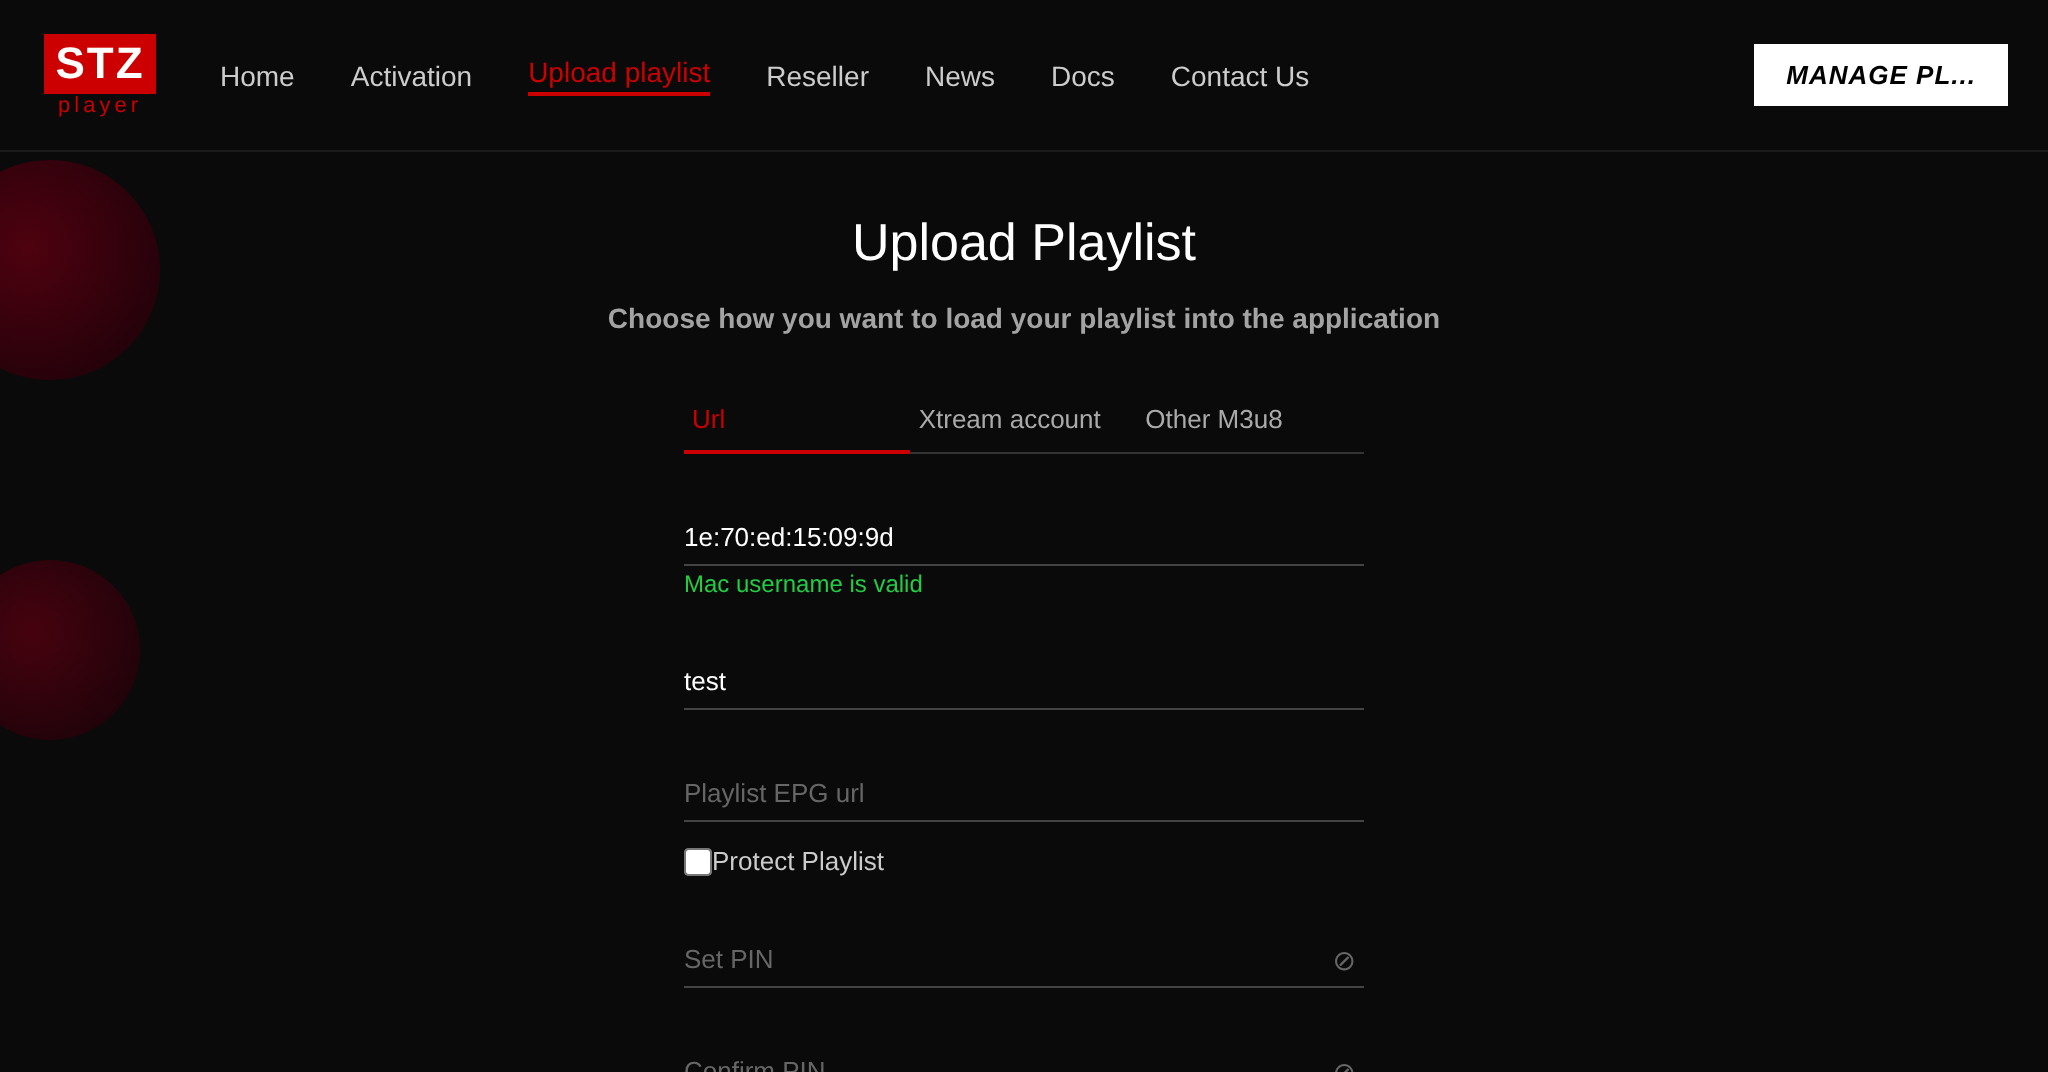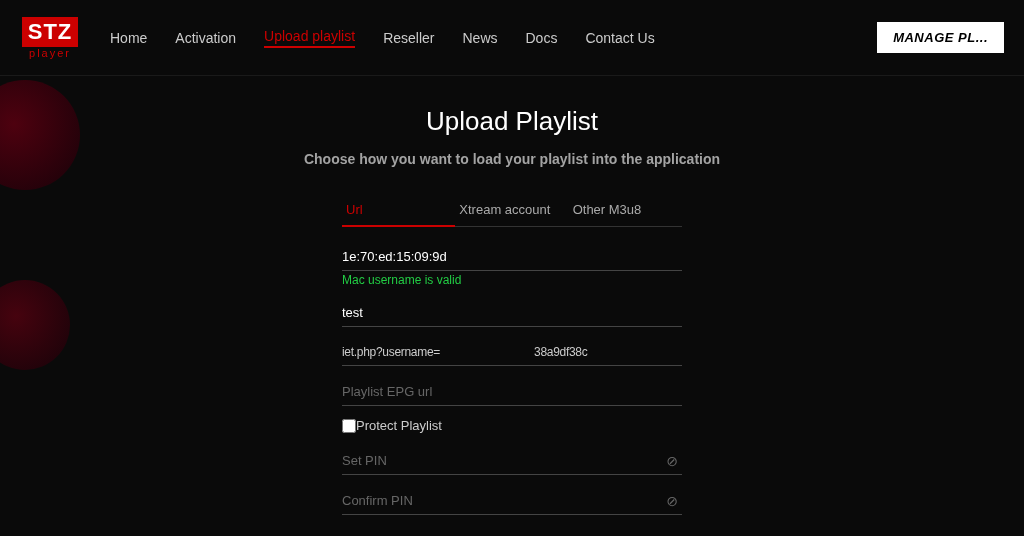--- a/index.html
+++ b/index.html
@@ -144,20 +144,21 @@
       margin-bottom: -1px;
     }
     .tab.active {
       color: #cc0000;
       border-bottom: 2px solid #cc0000;
     }
 
     
     .field-group {
       margin-bottom: 12px;
+      margin-top: 28px;
     }
     .text-input {
       width: 100%;
       background: transparent;
       border: none;
       border-bottom: 1px solid #444;
       color: #ffffff;
       font-size: 13px;
       padding: 6px 0;
       outline: none;
@@ -251,23 +252,20 @@
 
     <div class="field-group">
       <input type="text" class="text-input" readonly="" value="1e:70:ed:15:09:9d" style="">
       <div class="valid-msg">Mac username is valid</div>
     </div>
 
     <div class="field-group">
       <input type="text" class="text-input" value="test" style="">
     </div>
 
-    <div class="field-group">
-      <input type="text" class="text-input url-field" value="iet.php?username=                               38a9df38c" style="">
-    </div>
 
     <div class="field-group">
       <input type="text" class="text-input" placeholder="Playlist EPG url" style="">
     </div>
 
     <div class="protect-row">
       <input type="checkbox" class="protect-checkbox" style="">
       <label class="protect-label">Protect Playlist</label>
     </div>
 

